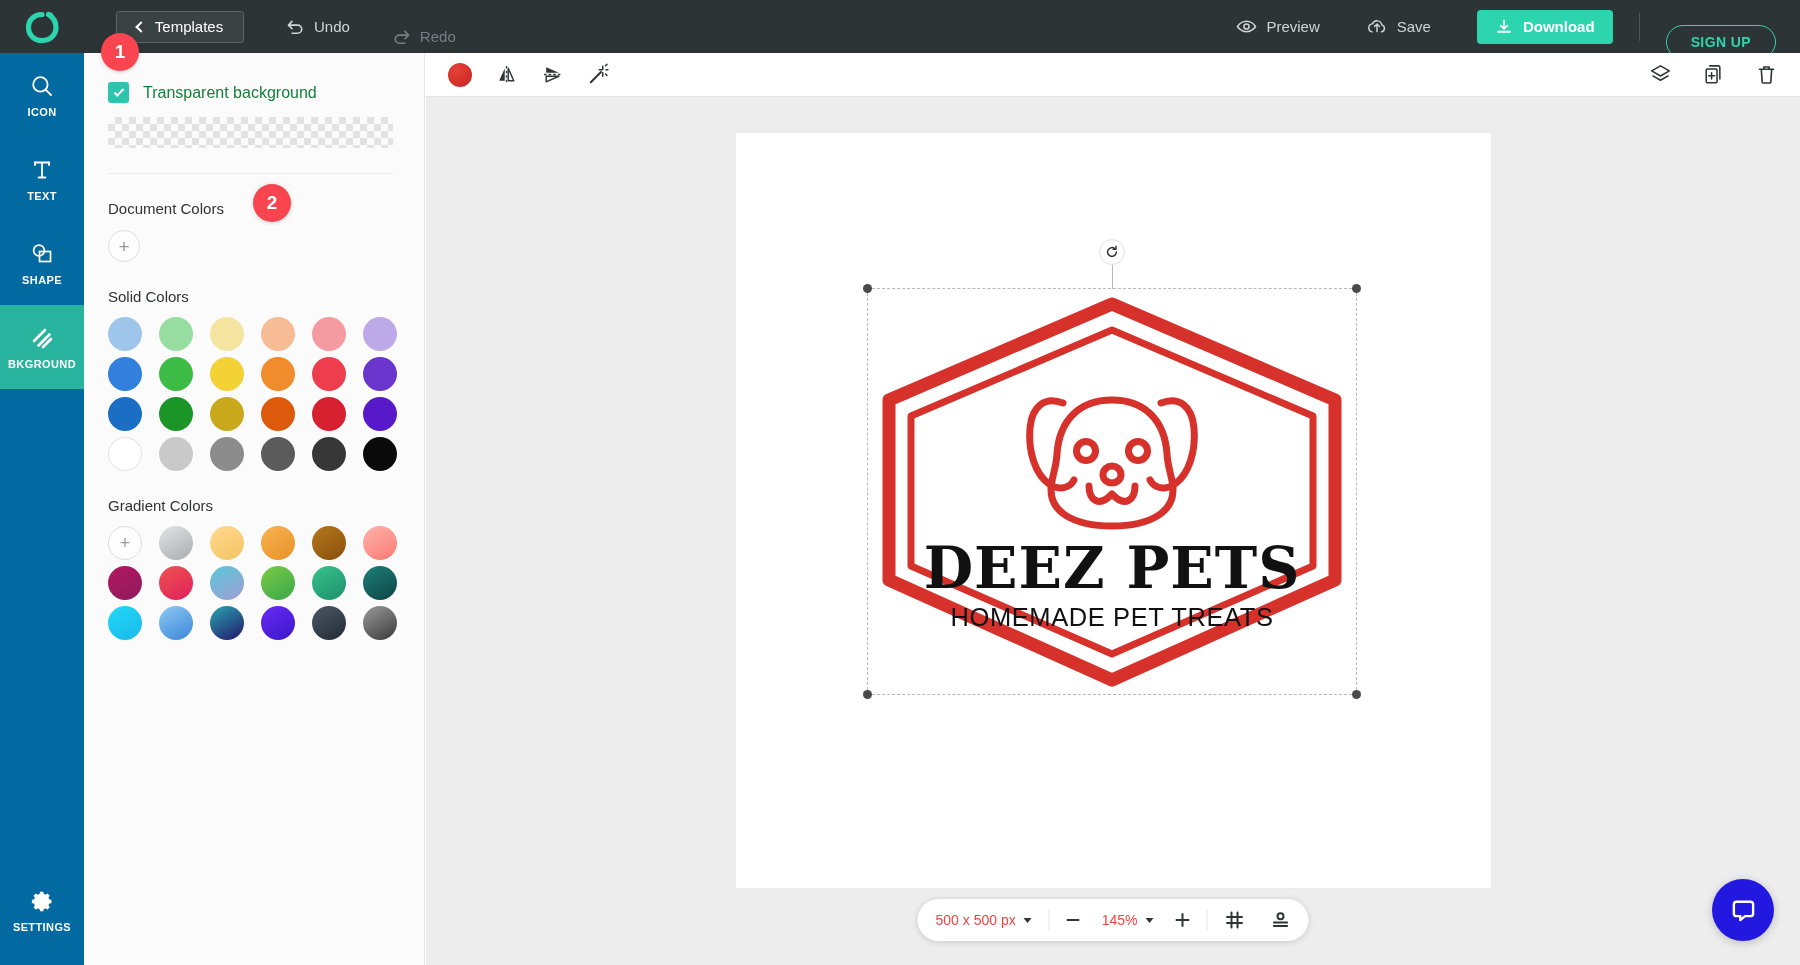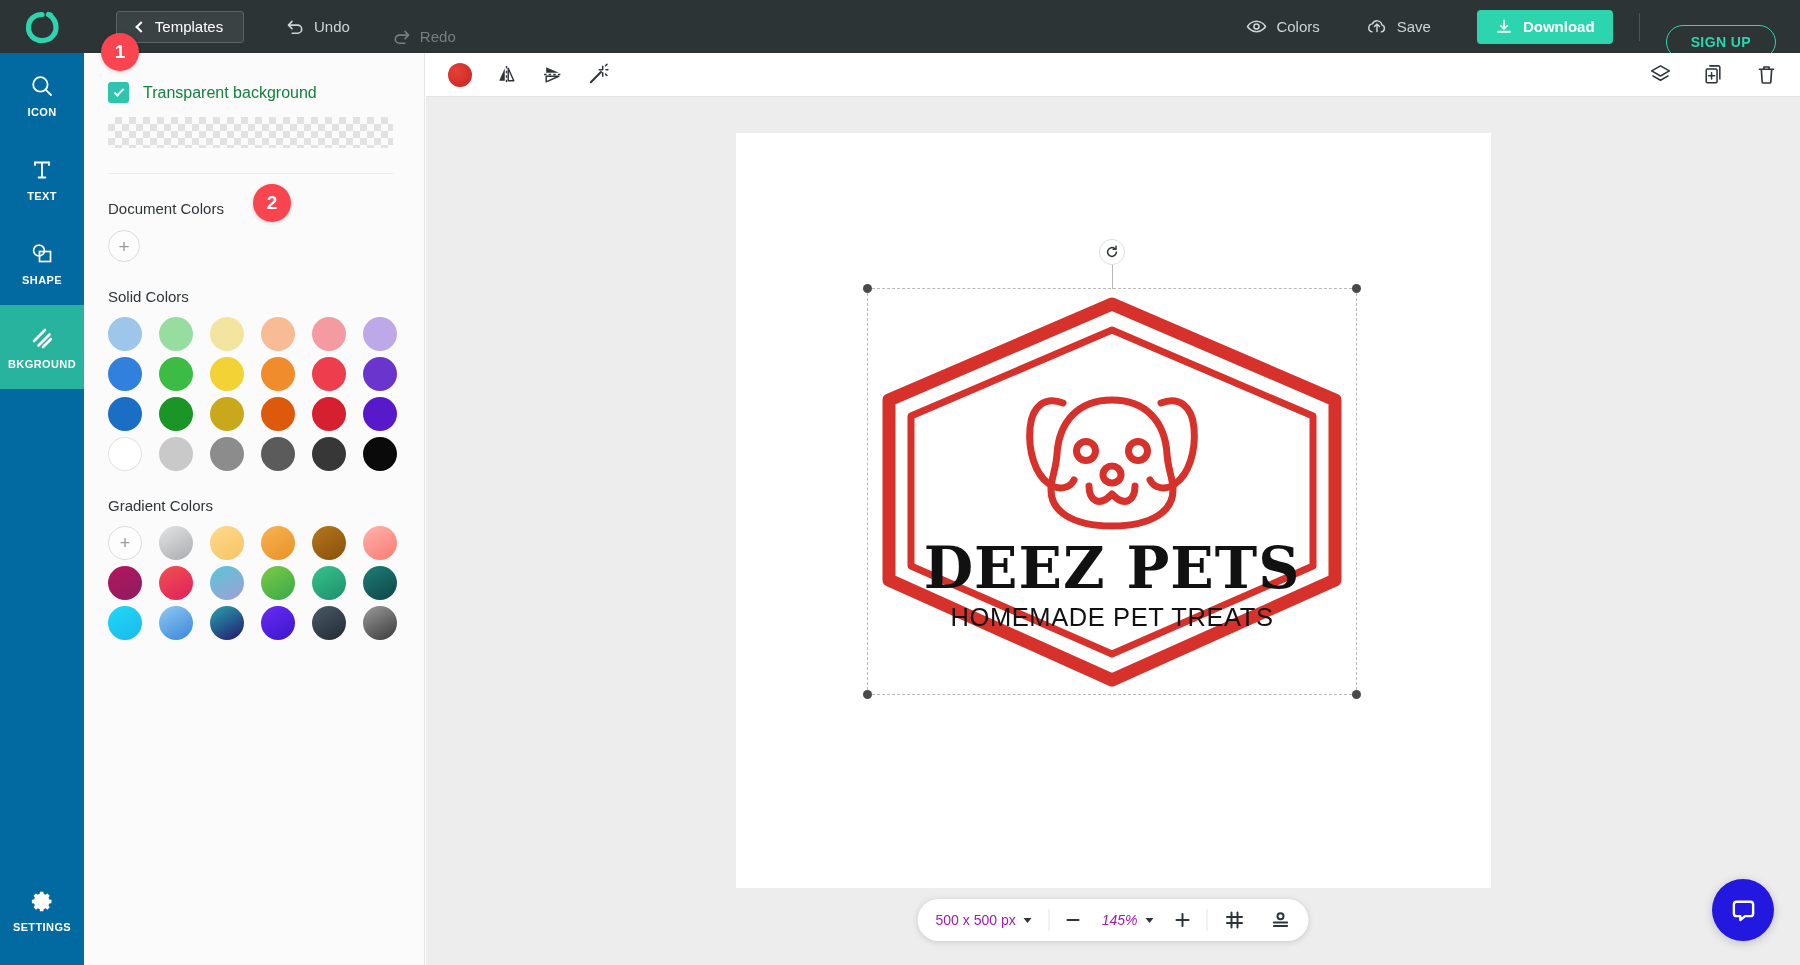--- a/index.html
+++ b/index.html
@@ -151,21 +151,21 @@
     position: absolute; left: 131px; top: 155px; width: 490px; height: 407px;
   }
 
   
   .zoombar {
     position: absolute; left: 50%; bottom: 24px; transform: translateX(-50%);
     height: 42px; background: #ffffff; border-radius: 21px;
     box-shadow: 0 1px 6px rgba(0,0,0,.16);
     display: flex; align-items: center; padding: 0 18px;
   }
-  .zb-item { display: flex; align-items: center; gap: 8px; font-size: 14px; color: #a21caf; cursor: pointer; }
+  .zb-item { display: flex; align-items: center; gap: 8px; font-size: 14px; color: #ef4444; cursor: pointer; }
   .zb-div { width: 1px; height: 22px; background: #e3e3e3; margin: 0 17px; }
   .caret { width: 0; height: 0; border-left: 4.5px solid transparent; border-right: 4.5px solid transparent; border-top: 5px solid #2f3437; }
   .zb-icn { cursor: pointer; display: flex; align-items: center; }
   .minus { width: 13px; height: 2.5px; background: #2f3437; border-radius: 1px; }
   .plus-h { position: relative; width: 14px; height: 14px; }
   .plus-h:before, .plus-h:after { content: ""; position: absolute; background: #2f3437; border-radius: 1px; }
   .plus-h:before { left: 0; top: 5.8px; width: 14px; height: 2.6px; }
   .plus-h:after { top: 0; left: 5.8px; height: 14px; width: 2.6px; }
 
   
@@ -220,21 +220,21 @@
       </svg>
       <span>Redo</span>
     </div>
 
     <div class="tb-right">
       <div class="tb-action">
         <svg width="21" height="21" viewBox="0 0 22 22" fill="none">
           <path d="M1.6 11S4.8 5.6 11 5.6 20.4 11 20.4 11 17.2 16.4 11 16.4 1.6 11 1.6 11Z" stroke="#cfd4d5" stroke-width="1.6"></path>
           <circle cx="11" cy="11" r="2.7" stroke="#cfd4d5" stroke-width="1.6"></circle>
         </svg>
-        <span>Colors</span>
+        <span>Preview</span>
       </div>
 
       <div class="tb-action">
         <svg width="22" height="22" viewBox="0 0 24 24" fill="none">
           <path d="M6.6 17.3A4.4 4.4 0 0 1 7 8.6a5.4 5.4 0 0 1 10.3 1.1 3.9 3.9 0 0 1-.6 7.6" stroke="#cfd4d5" stroke-width="1.6" stroke-linecap="round"></path>
           <path d="M12 16.8V8.8M9.3 11.4 12 8.7l2.7 2.7" stroke="#cfd4d5" stroke-width="1.6" stroke-linecap="round" stroke-linejoin="round"></path>
         </svg>
         <span>Save</span>
       </div>
 
@@ -472,21 +472,21 @@
         <span>500 x 500 px</span>
         <span class="caret"></span>
       </div>
 
       <span class="zb-div"></span>
 
       <span class="zb-icn" style="margin-right:22px;">
         <span class="minus"></span>
       </span>
 
-      <div class="zb-item" style="margin-right:22px;font-style:italic;">
+      <div class="zb-item" style="margin-right:22px;">
         <span>145%</span>
         <span class="caret"></span>
       </div>
 
       <span class="zb-icn">
         <span class="plus-h"></span>
       </span>
 
       <span class="zb-div"></span>
 

